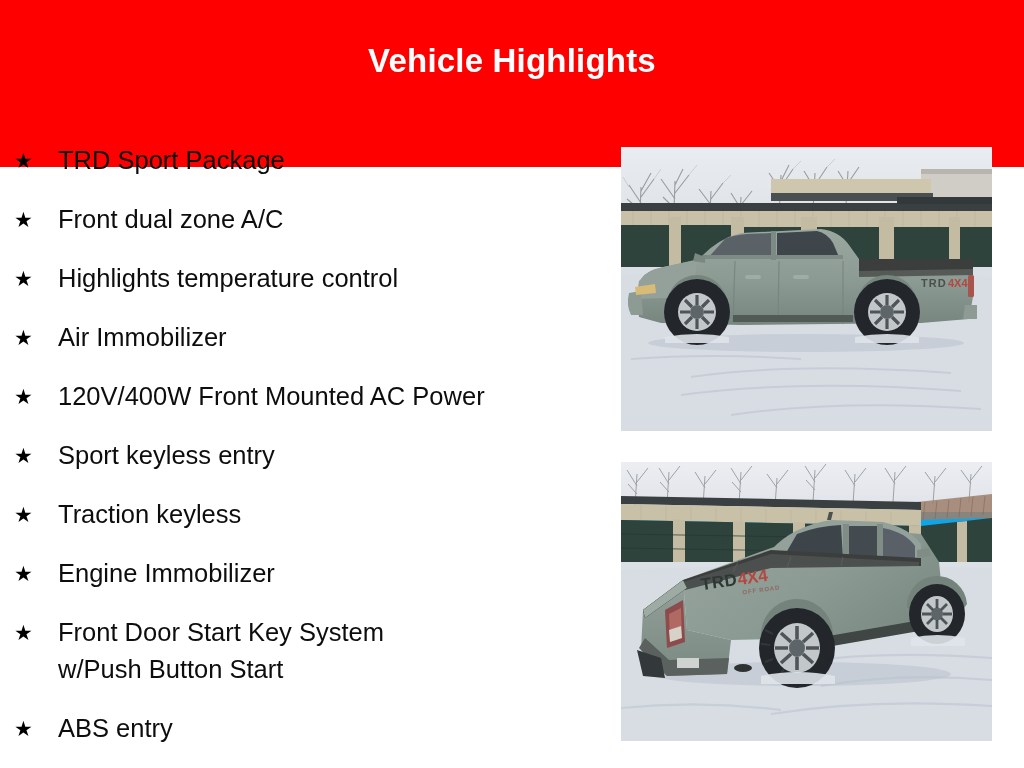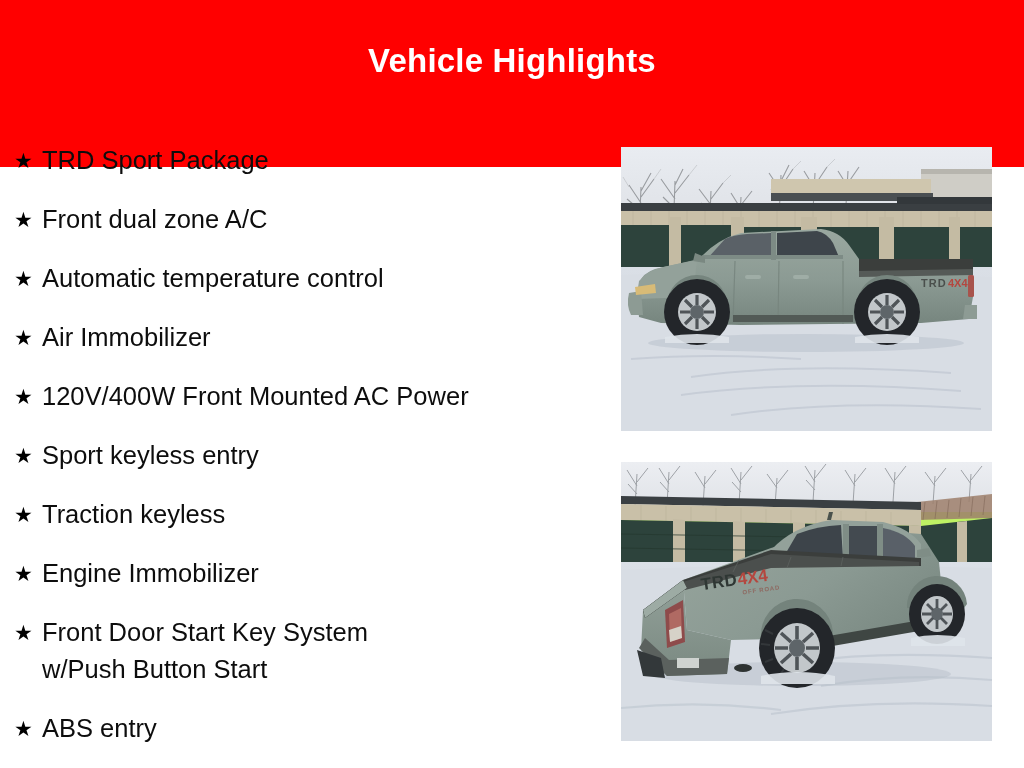--- a/index.html
+++ b/index.html
@@ -60,27 +60,28 @@
     padding-left: 2px;
     box-sizing: border-box;
   }
   .highlight-text {
     flex: 1 1 auto;
     font-size: 25.5px;
     line-height: 37px;
     color: #0d0d0d;
     font-weight: 400;
     white-space: pre-line;
+    margin-left: 16px;
   }
 
   
   .photo-frame {
     position: absolute;
     overflow: hidden;
-    background: #bef264;
+    background: #0ea5e9;
   }
   #photo-top {
     left: 621px;
     top: 147px;
     width: 371px;
     height: 284px;
   }
   #photo-bottom {
     left: 621px;
     top: 462px;
@@ -107,21 +108,21 @@
     <span class="highlight-text">TRD Sport Package</span>
   </div>
 
   <div class="highlight-item">
     <span class="bullet-star">★</span>
     <span class="highlight-text">Front dual zone A/C</span>
   </div>
 
   <div class="highlight-item">
     <span class="bullet-star">★</span>
-    <span class="highlight-text">Automatic temperature control</span>
+    <span class="highlight-text">Highlights temperature control</span>
   </div>
 
   <div class="highlight-item">
     <span class="bullet-star">★</span>
     <span class="highlight-text">Air Immobilizer</span>
   </div>
 
   <div class="highlight-item">
     <span class="bullet-star">★</span>
     <span class="highlight-text">120V/400W Front Mounted AC Power</span>

